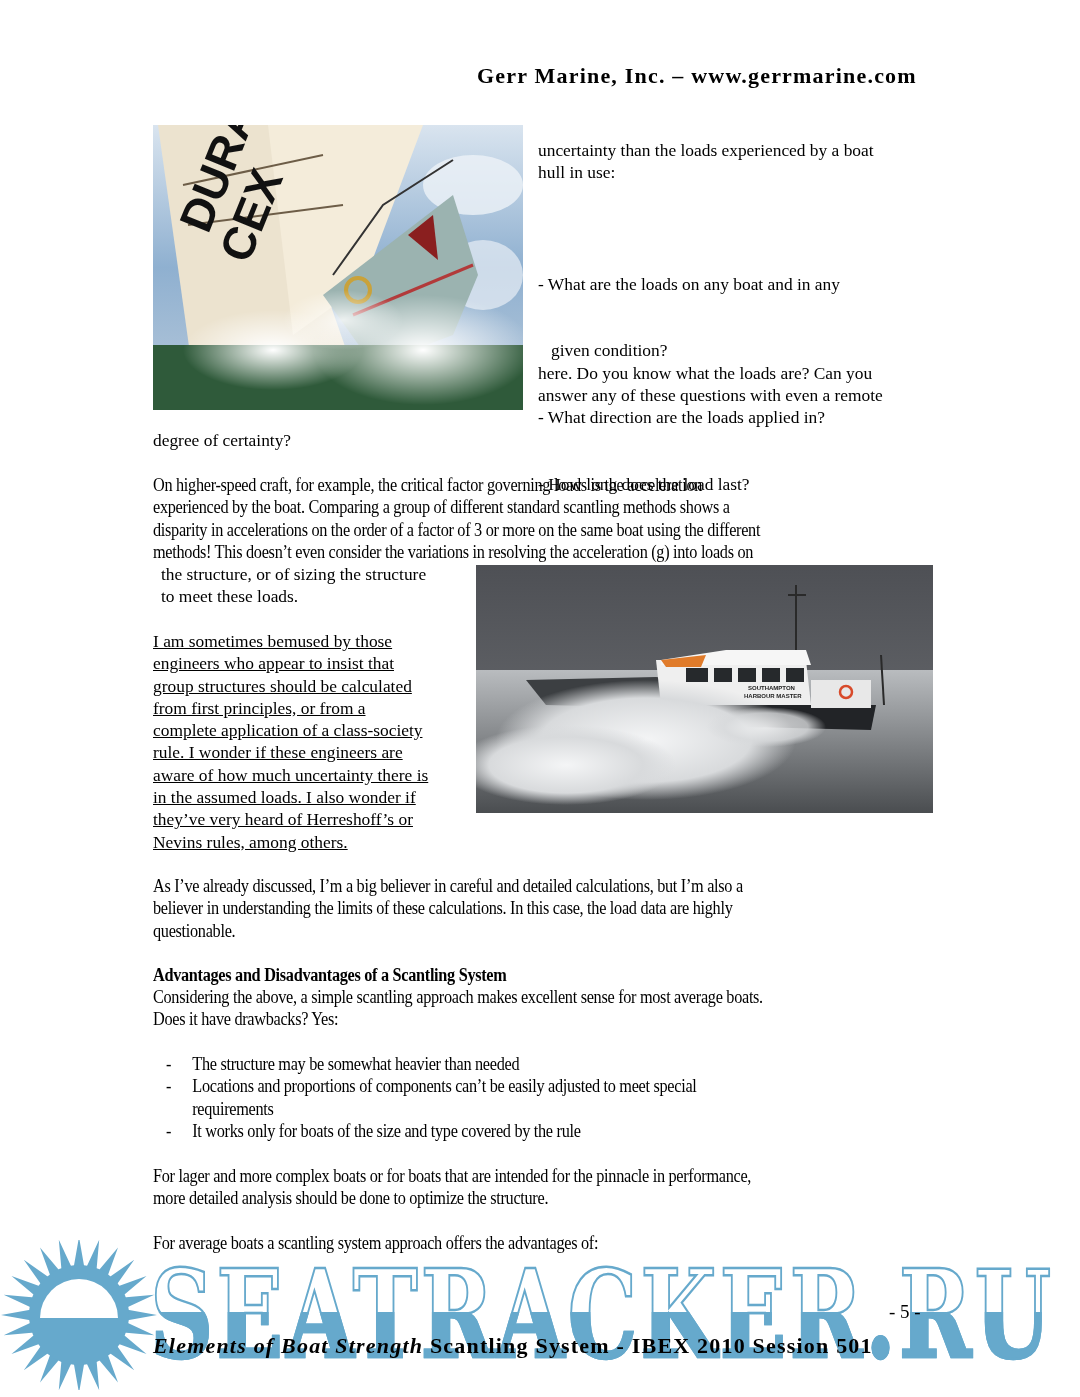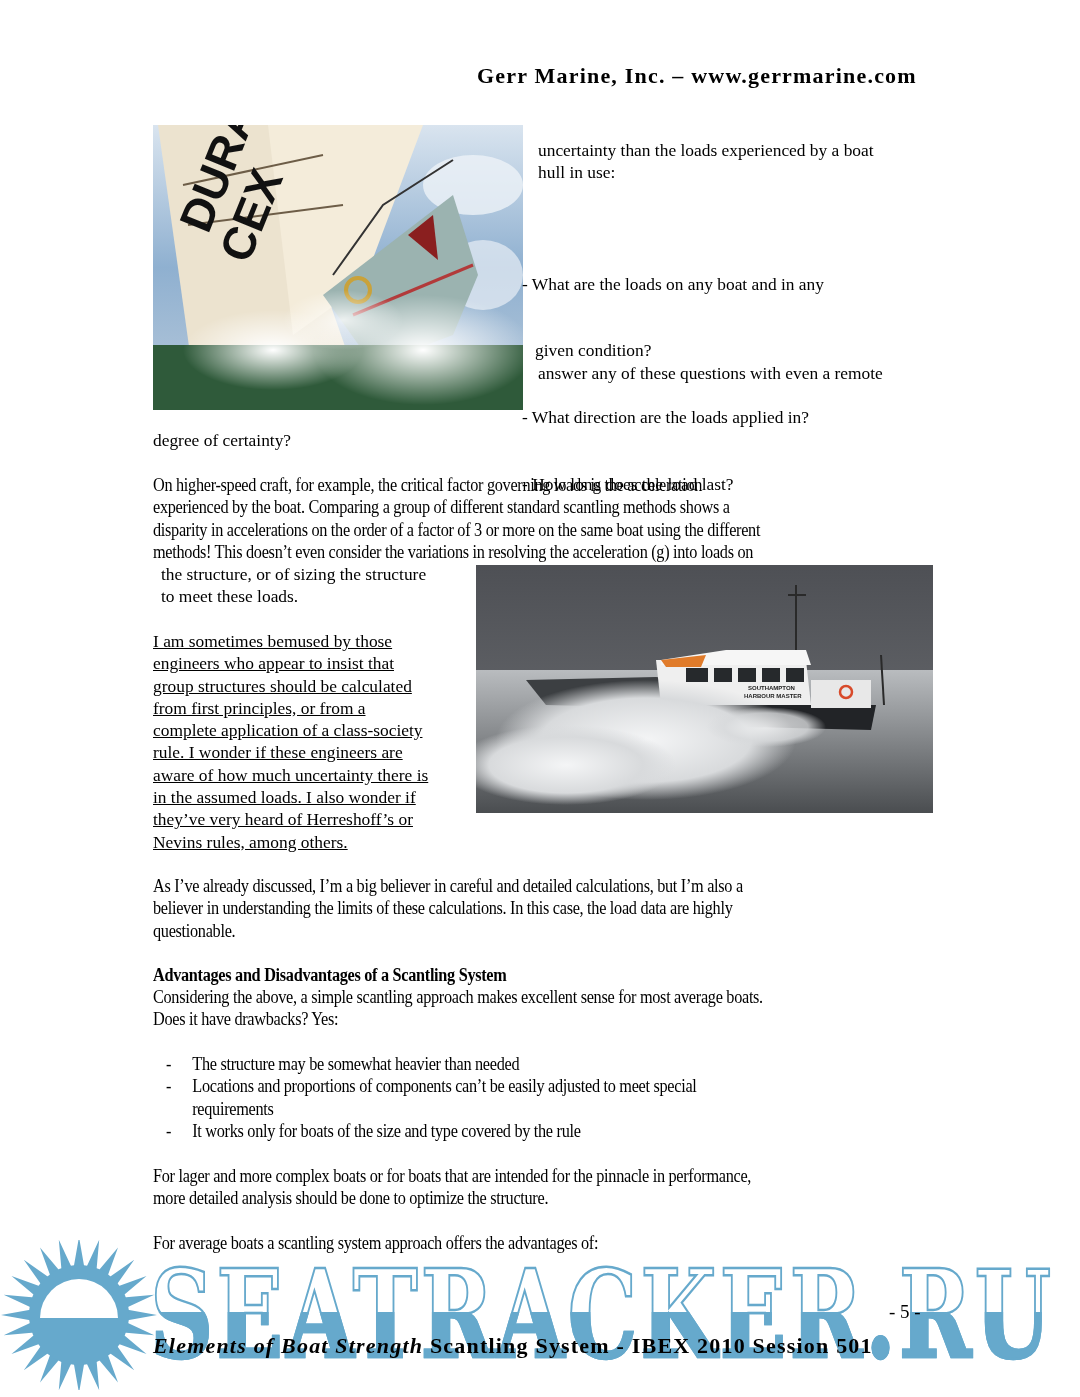--- a/index.html
+++ b/index.html
@@ -77,27 +77,28 @@
     <ellipse cx="120" cy="225" rx="90" ry="40" fill="url(#spray1)"></ellipse>
     <ellipse cx="270" cy="225" rx="110" ry="55" fill="url(#spray1)"></ellipse>
     <ellipse cx="190" cy="195" rx="60" ry="30" fill="url(#spray1)" opacity="0.8"></ellipse>
   </svg>
 </div>
 
 <div class="txt" style="left:538px; top:139px;">
   <div>uncertainty than the loads experienced by a boat</div>
   <div>hull in use:</div>
 </div>
-<div class="txt" style="left:522px; top:228px; white-space:pre;">
+<div class="txt" style="left:538px; top:228px; white-space:pre;">
   <div>- What are the loads on any boat and in any</div>
   <div>   given condition?</div>
   <div>- What direction are the loads applied in?</div>
   <div>- How long does the load last?</div>
 </div>
 <div class="txt" style="left:538px; top:362px;">
+  <div>here. Do you know what the loads are? Can you</div>
   <div>answer any of these questions with even a remote</div>
 </div>
 <div class="txt" style="left:153px; top:429px;">degree of certainty?</div>
 
 <div class="txt cond" style="left:153px; top:474px; font-size:18.6px; transform:scaleX(0.875);">
   <div>On higher-speed craft, for example, the critical factor governing loads is the acceleration</div>
   <div>experienced by the boat. Comparing a group of different standard scantling methods shows a</div>
   <div>disparity in accelerations on the order of a factor of 3 or more on the same boat using the different</div>
   <div>methods! This doesn’t even consider the variations in resolving the acceleration (g) into loads on</div>
 </div>

